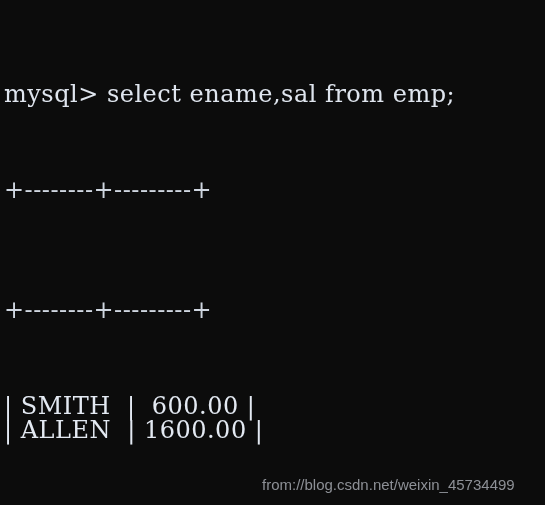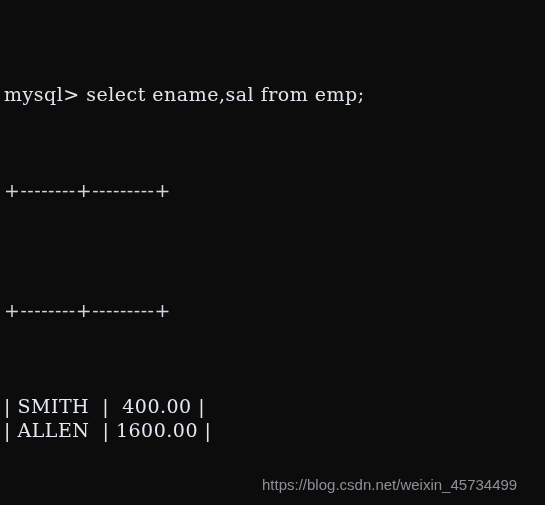--- a/index.html
+++ b/index.html
@@ -17,21 +17,21 @@
 
   #terminal {
     position: absolute;
     left: 0;
     top: 0;
     width: 545px;
     height: 505px;
     background: #0c0c0c;
     color: #d8dee9;
     font-family: "DejaVu Serif", "Liberation Serif", serif;
-    font-size: 19px;
+    font-size: 24px;
     line-height: 24px;
     letter-spacing: 0.5px;
     white-space: pre;
     padding: 10px 0 0 4px;
     box-sizing: border-box;
   }
 
   .line {
     height: 24px;
     white-space: pre;
@@ -67,21 +67,21 @@
 
 <div id="terminal">
 
   <div class="line prompt-line">mysql&gt; select ename,sal from emp;</div>
 
   <div class="line rule">+--------+---------+</div>
 
 
   <div class="line rule">+--------+---------+</div>
 
-  <div id="table-body"><div class="line cell-text">| SMITH  |  400.00 |</div><div class="line cell-text">| ALLEN  | 1600.00 |</div></div>
+  <div id="table-body"><div class="line cell-text">| SMITH  |  600.00 |</div><div class="line cell-text">| ALLEN  | 1600.00 |</div></div>
 
   
 
   
 
 </div>
 
-<div id="watermark">https://blog.csdn.net/weixin_45734499</div>
+<div id="watermark">from://blog.csdn.net/weixin_45734499</div>
 
 </body></html>

